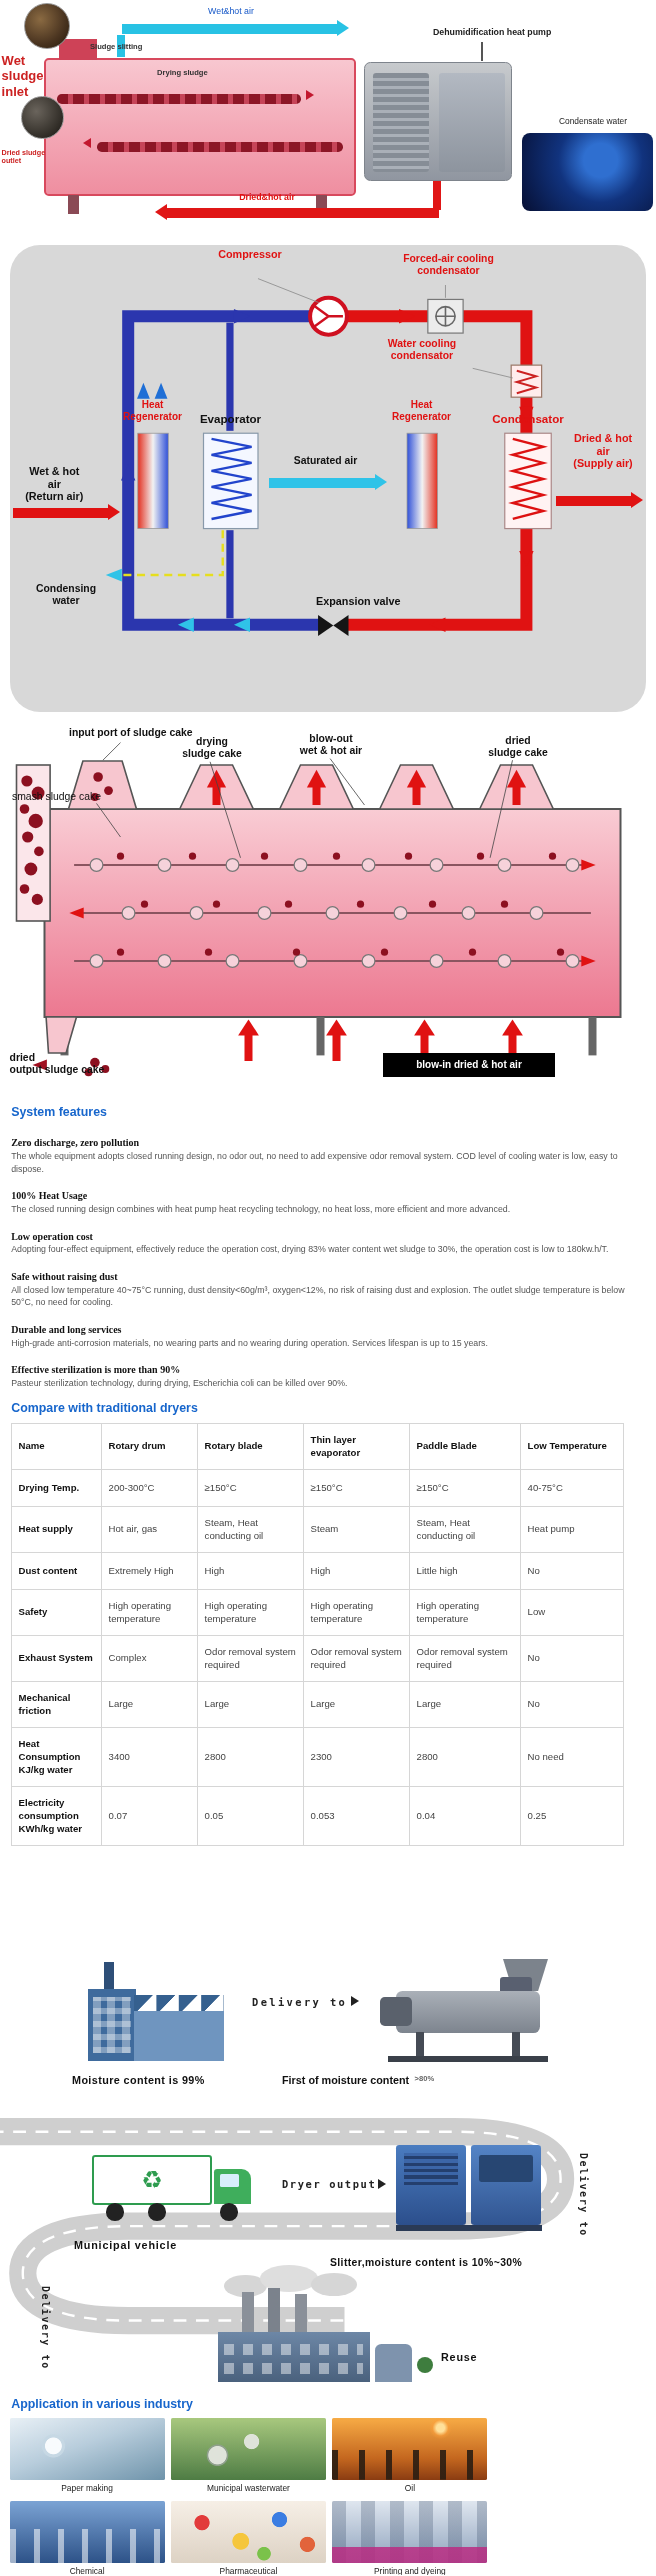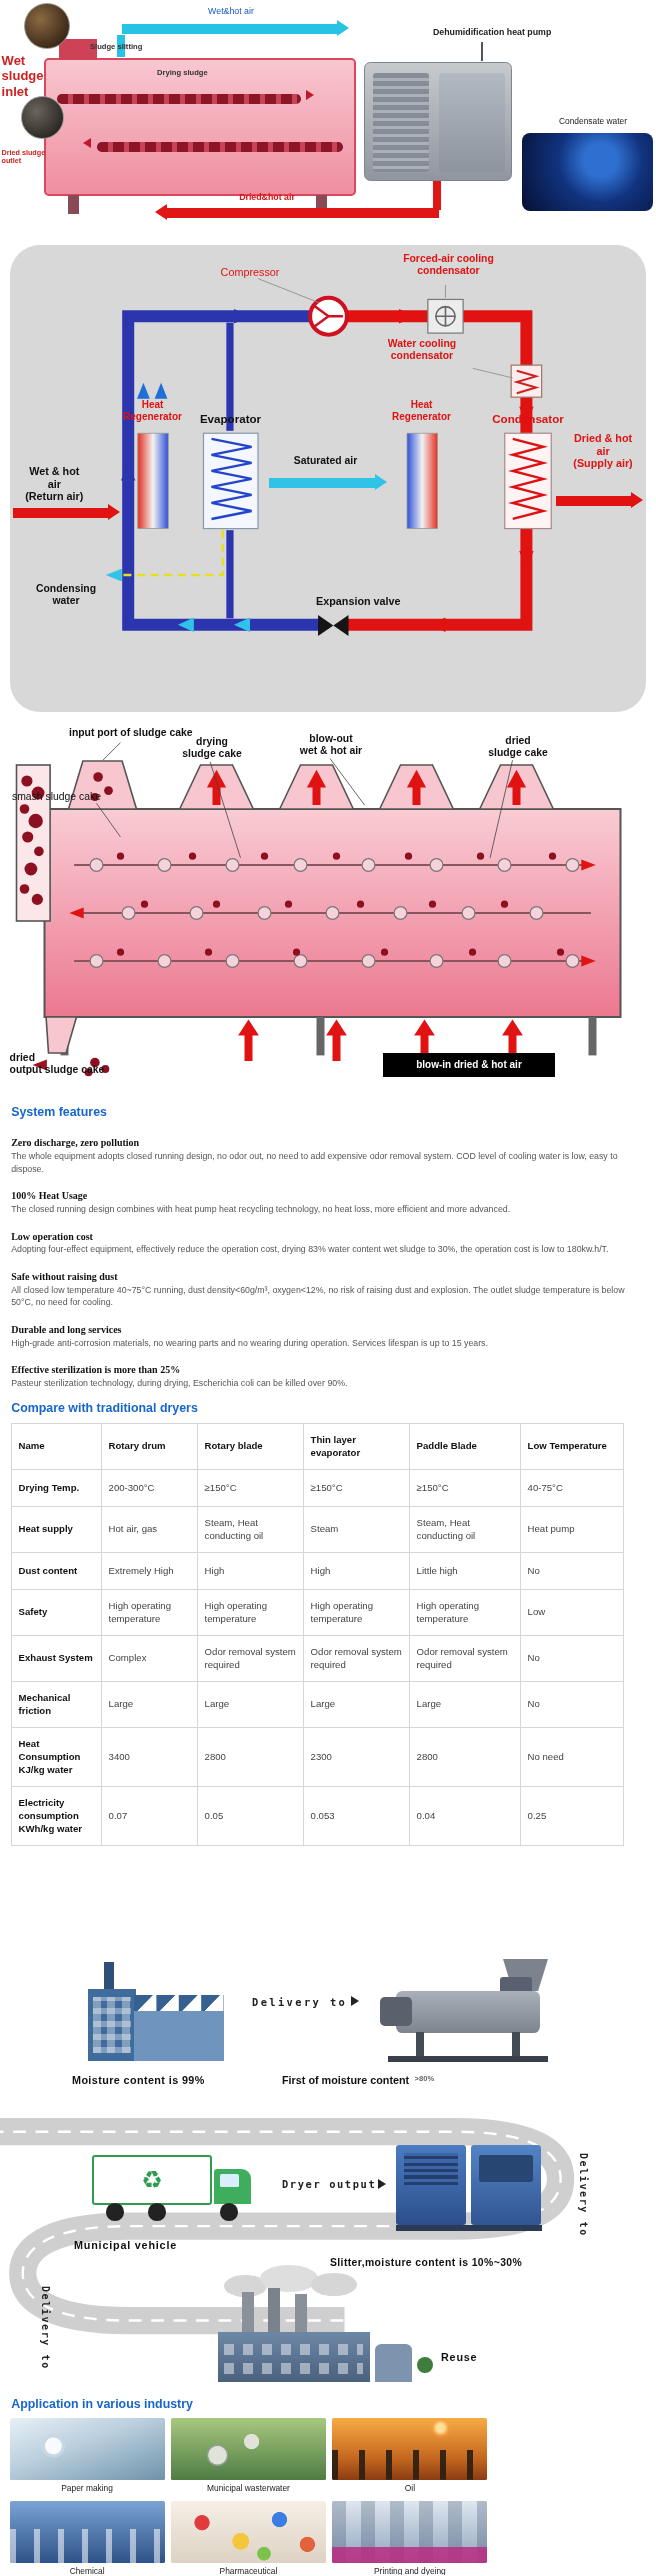--- a/index.html
+++ b/index.html
@@ -155,21 +155,21 @@
       <polygon points="171 198,187 198,179 178"></polygon>
       <polygon points="193 198,209 198,201 178"></polygon>
     </g>
     <g stroke="#888" stroke-width="1">
       <line x1="322" y1="48" x2="398" y2="78"></line>
       <line x1="556" y1="56" x2="556" y2="72"></line>
       <line x1="590" y1="160" x2="640" y2="172"></line>
     </g>
   </svg>
 
-  <div class="lbl c" style="left:202px;top:26px;width:96px;font-size:10.8px;font-weight:normal;color:#e01212;text-align:center;">Compressor</div>
+  <div class="lbl c" style="left:202px;top:8px;width:96px;font-size:10.8px;font-weight:bold;color:#e01212;text-align:center;">Compressor</div>
   <div class="lbl c" style="left:375px;top:13px;width:147px;font-size:10.4px;font-weight:bold;color:#e01212;">Forced-air cooling
 condensator</div>
   <div class="lbl c" style="left:362px;top:98px;width:120px;font-size:10.4px;font-weight:bold;color:#e01212;">Water cooling
 condensator</div>
   <div class="lbl c" style="left:106px;top:159px;width:93px;font-size:10px;font-weight:bold;color:#e01212;">Heat
 Regenerator</div>
   <div class="lbl c" style="left:177px;top:172px;width:107px;font-size:11.6px;font-weight:bold;color:#111;">Evaporator</div>
   <div class="lbl c" style="left:375px;top:159px;width:93px;font-size:10px;font-weight:bold;color:#e01212;">Heat
 Regenerator</div>
   <div class="lbl c" style="left:476px;top:172px;width:104px;font-size:11.6px;font-weight:bold;color:#e01212;">Condensator</div>
@@ -343,21 +343,21 @@
     <div class="feat-t">Zero discharge, zero pollution</div>
     <div class="feat-b">The whole equipment adopts closed running design, no odor out, no need to add expensive odor removal system. COD level of cooling water is low, easy to dispose.</div>
     <div class="feat-t">100% Heat Usage</div>
     <div class="feat-b">The closed running design combines with heat pump heat recycling technology, no heat loss, more efficient and more advanced.</div>
     <div class="feat-t">Low operation cost</div>
     <div class="feat-b">Adopting four-effect equipment, effectively reduce the operation cost, drying 83% water content wet sludge to 30%, the operation cost is low to 180kw.h/T.</div>
     <div class="feat-t">Safe without raising dust</div>
     <div class="feat-b">All closed low temperature 40~75°C running, dust density&lt;60g/m³, oxygen&lt;12%, no risk of raising dust and explosion. The outlet sludge temperature is below 50°C, no need for cooling.</div>
     <div class="feat-t">Durable and long services</div>
     <div class="feat-b">High-grade anti-corrosion materials, no wearing parts and no wearing during operation. Services lifespan is up to 15 years.</div>
-    <div class="feat-t">Effective sterilization is more than 25%</div>
+    <div class="feat-t">Effective sterilization is more than 90%</div>
     <div class="feat-b">Pasteur sterilization technology, during drying, Escherichia coli can be killed over 90%.</div>
   </div>
 </section>
 
 <section class="sec" id="s5">
   <div class="blue-h">Compare with traditional dryers</div>
   <table class="cmp">
     <colgroup>
       <col style="width:90px">
         <col style="width:96px">

